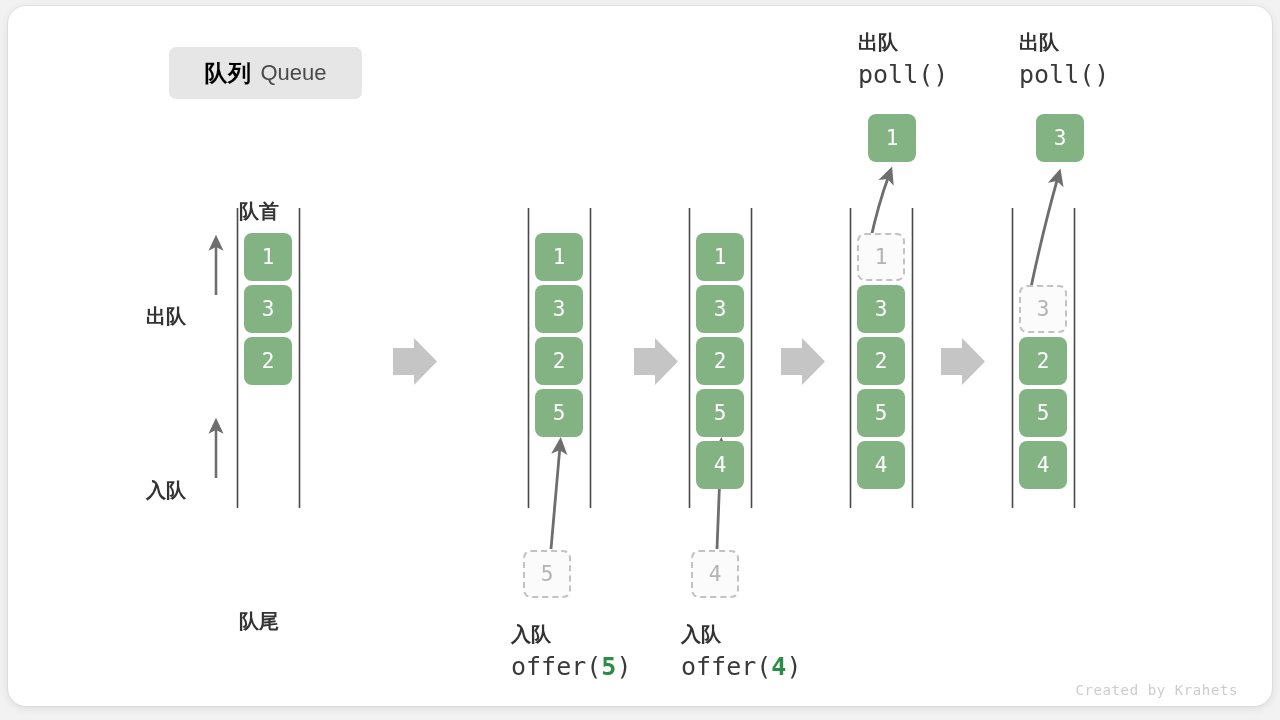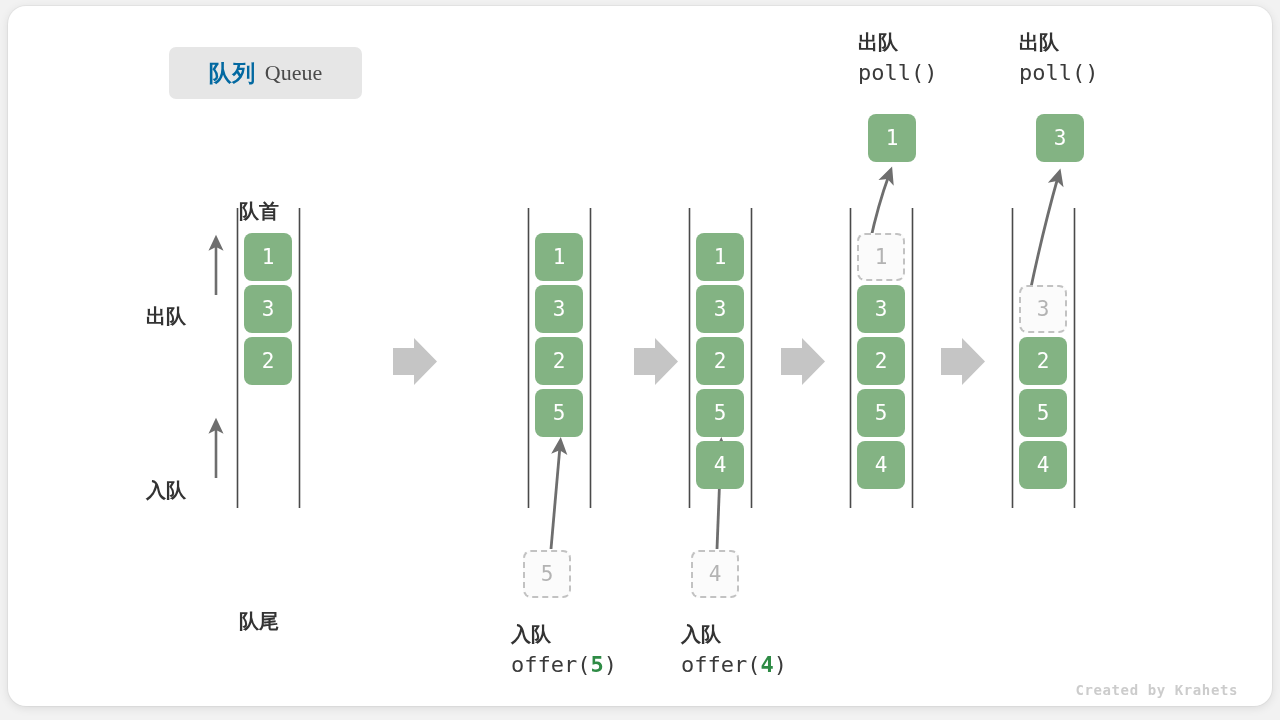--- a/index.html
+++ b/index.html
@@ -49,25 +49,25 @@
     background: #e6e6e6;
     border-radius: 7px;
     display: flex;
     align-items: center;
     justify-content: center;
     gap: 9px;
   }
   #title-badge .cn {
     font-size: 23px;
     font-weight: bold;
-    color: #0369a1;
+    color: #000000;
     letter-spacing: 0.5px;
   }
   #title-badge .en {
-    font-family: Liberation Serif, serif;
+    font-family: Liberation Sans, sans-serif;
     font-size: 22px;
     color: #4a4a4a;
   }
 
   
   .cn-label {
     font-size: 20px;
     font-weight: bold;
     color: #333333;
     white-space: nowrap;
@@ -80,21 +80,21 @@
   .op-label .cn {
     display: block;
     font-size: 20px;
     font-weight: bold;
     color: #333333;
     line-height: 1.45;
   }
   .op-label .code {
     display: block;
     font-family: "DejaVu Sans Mono", "Liberation Mono", monospace;
-    font-size: 22px;
+    font-size: 25px;
     color: #3a3a3a;
     line-height: 1.45;
   }
   .op-label .code .arg { color: #2e8b45; font-weight: bold; }
 
   
   .cell {
     width: 48px;
     height: 48px;
     border-radius: 8px;
@@ -117,21 +117,20 @@
   }
 
   
   #credit {
     right: 42px;
     bottom: 22px;
     font-family: "DejaVu Sans Mono", "Liberation Mono", monospace;
     font-size: 14px;
     color: #cccccc;
     letter-spacing: 0.6px;
-    font-weight: bold;
   }
 </style>
 </head>
 <body>
 
 <div id="stage">
   <div id="card"></div>
 
   <svg id="canvas" viewBox="0 0 1280 720" xmlns="http://www.w3.org/2000/svg">
     <defs>

